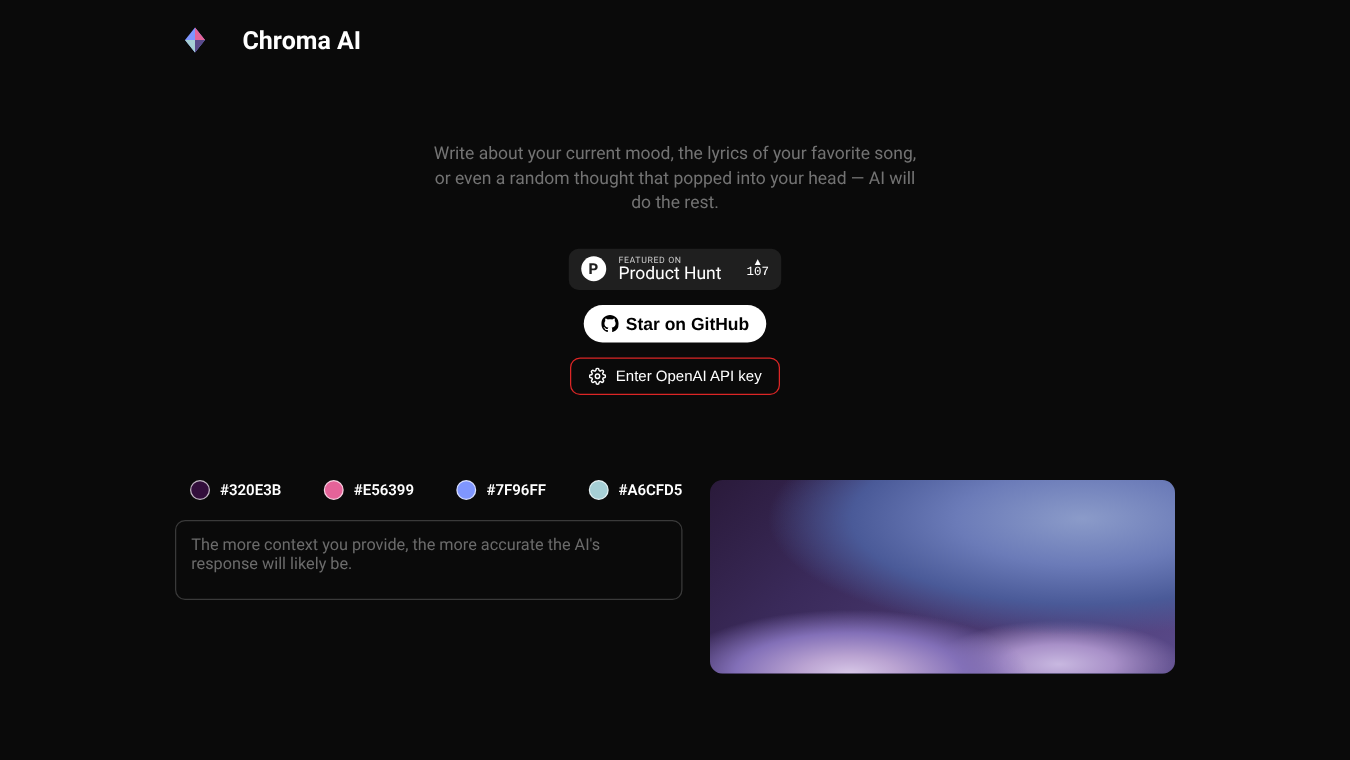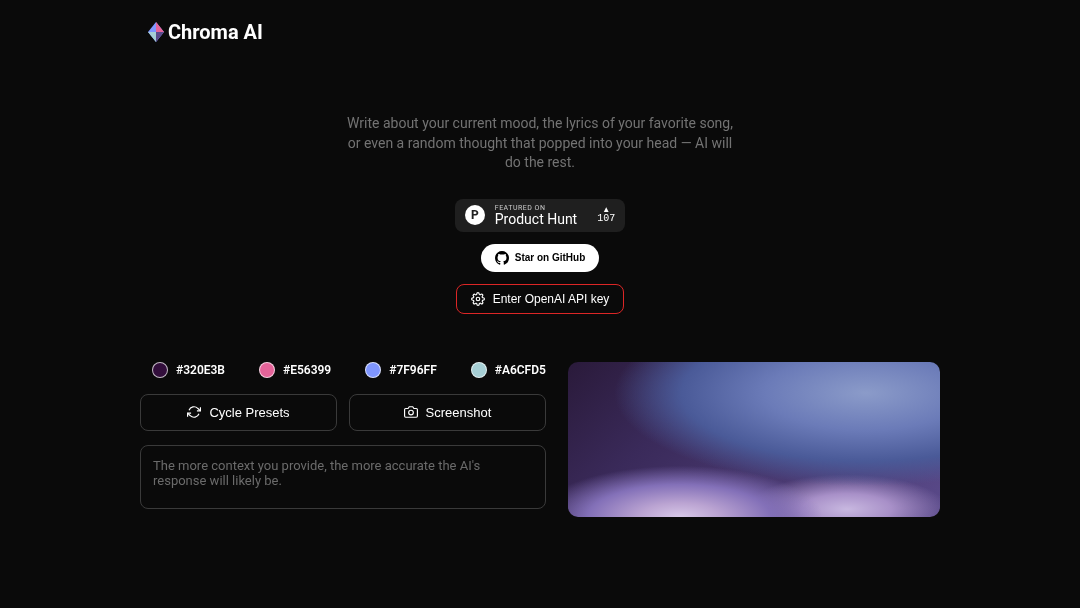--- a/index.html
+++ b/index.html
@@ -8,21 +8,21 @@
       color: #ffffff;
       font-family: -apple-system, BlinkMacSystemFont, 'Segoe UI', Roboto, sans-serif;
       width: 1080px;
       height: 608px;
       overflow: hidden;
     }
     .header {
       display: flex;
       align-items: flex-start;
       padding: 20px 0 0 144px;
-      gap: 0;
+      gap: 26px;
     }
     .logo-icon {
       width: 24px;
       height: 24px;
       position: relative;
     }
     .brand-name {
       font-size: 20px;
       font-weight: 700;
     }
@@ -111,21 +111,21 @@
     }
     .github-btn {
       display: flex;
       align-items: center;
       gap: 6px;
       background: #ffffff;
       color: #000000;
       border: none;
       padding: 7px 14px;
       border-radius: 16px;
-      font-size: 10px;
+      font-size: 14px;
       font-weight: 600;
       cursor: pointer;
     }
     .github-icon {
       width: 14px;
       height: 14px;
     }
     .api-key-btn {
       display: flex;
       align-items: center;
@@ -140,21 +140,21 @@
       cursor: pointer;
     }
     .gear-icon {
       width: 14px;
       height: 14px;
     }
     .tools-area {
       display: flex;
       gap: 22px;
       padding: 0 140px;
-      margin-top: 48px;
+      margin-top: 68px;
     }
     .left-panel {
       flex: 1;
     }
     .color-row {
       display: flex;
       gap: 34px;
       padding-left: 12px;
       margin-bottom: 16px;
     }
@@ -283,35 +283,18 @@
       <div class="color-swatch">
         <span class="color-circle" style="background:#7F96FF"></span>
         <span class="color-hex">#7F96FF</span>
       </div>
       <div class="color-swatch">
         <span class="color-circle" style="background:#A6CFD5"></span>
         <span class="color-hex">#A6CFD5</span>
       </div>
     </div>
 
-    <div class="action-row">
-      <button class="panel-btn">
-        <svg class="refresh-icon" viewBox="0 0 24 24" fill="none" stroke="currentColor" stroke-width="2">
-          <polyline points="23 4 23 10 17 10"></polyline>
-            <polyline points="1 20 1 14 7 14"></polyline>
-          <path d="M3.51 9a9 9 0 0114.85-3.36L23 10M1 14l4.64 4.36A9 9 0 0020.49 15"></path>
-        </svg>
-        <span>Cycle Presets</span>
-      </button>
-      <button class="panel-btn">
-        <svg class="camera-icon" viewBox="0 0 24 24" fill="none" stroke="currentColor" stroke-width="2">
-          <path d="M23 19a2 2 0 01-2 2H3a2 2 0 01-2-2V8a2 2 0 012-2h4l2-3h6l2 3h4a2 2 0 012 2z"></path>
-          <circle cx="12" cy="13" r="4"></circle>
-        </svg>
-        <span>Screenshot</span>
-      </button>
-    </div>
 
     <textarea class="prompt-textarea" placeholder="The more context you provide, the more accurate the AI's response will likely be." style=""></textarea>
   </div>
 
   <div class="gradient-preview"></div>
 </section>
 
 </body></html>

